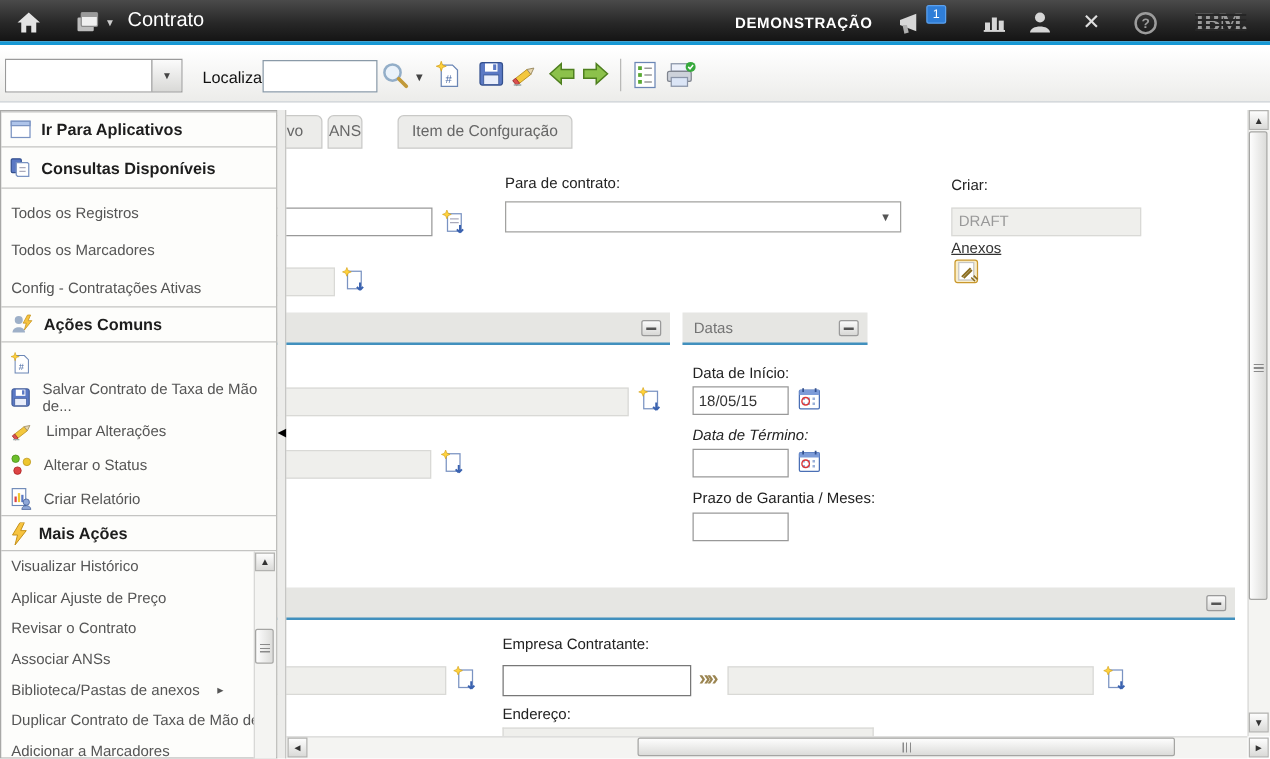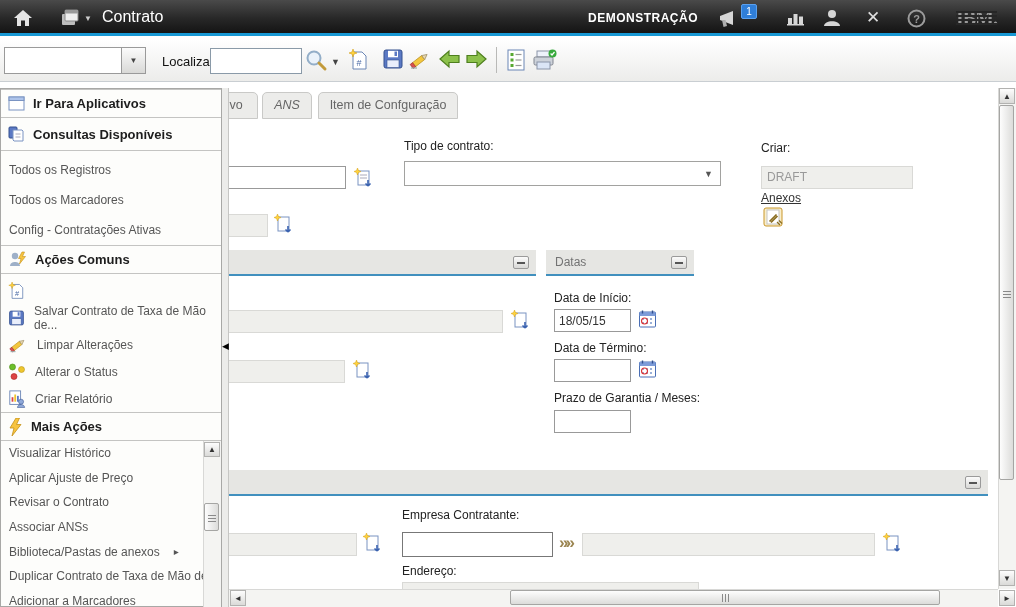--- a/index.html
+++ b/index.html
@@ -197,34 +197,34 @@
         <rect x="5" y="3" width="13" height="6" fill="#eef2fb" stroke="#8a94a8"></rect>
         <rect x="2" y="9" width="19" height="8" rx="1.5" fill="#cdd2da" stroke="#80858f"></rect>
         <rect x="5" y="14" width="13" height="7" fill="#dbe5f6" stroke="#8a94a8"></rect>
         <circle cx="20.5" cy="5.5" r="4" fill="#37a93c"></circle>
         <path d="M18.6 5.5 L20 7 L22.5 4" stroke="#fff" stroke-width="1.2" fill="none"></path>
       </svg>
     </span>
   </div>
 
   <div class="tab" style="left:214px; width:44px;">vo</div>
-  <div class="tab" style="left:262px; width:50px;font-style:italic;">ANS</div>
+  <div class="tab" style="left:262px; width:28px;">ANS</div>
   <div class="tab" style="left:318px; width:140px;">Item de Confguração</div>
 
   <input class="fld" style="left: 180px; top: 166px; width: 166px;">
   <span class="icon-abs" style="left:353px; top:167px;">
     <svg width="20" height="22" viewBox="0 0 20 22">
       <rect x="5" y="4" width="11" height="14" fill="#fff" stroke="#7a93c2"></rect>
       <line x1="7" y1="8" x2="14" y2="8" stroke="#aab" stroke-width="1"></line>
       <line x1="7" y1="11" x2="14" y2="11" stroke="#aab" stroke-width="1"></line>
       <path d="M4.5 1 L5.5 3.5 L8 4.5 L5.5 5.5 L4.5 8 L3.5 5.5 L1 4.5 L3.5 3.5 Z" fill="#ffd23c" stroke="#d4a017" stroke-width=".5"></path>
       <path d="M15 13 V19 M15 19 L12.5 16.5 M15 19 L17.5 16.5" stroke="#3a62b0" stroke-width="1.6" fill="none"></path>
     </svg>
   </span>
-  <div class="lbl" style="left:404px; top:139px;">Tipo de contrato:</div>
+  <div class="lbl" style="left:404px; top:139px;">Para de contrato:</div>
   <div class="dd" style="left:404px; top:161px; width:317px; height:25px;">
     <span style="font-size:12px; color:#333; line-height:23px; padding-left:5px;"></span>
     <span class="dd-caret">▼</span>
   </div>
   <div class="lbl" style="left:761px; top:141px;">Criar:</div>
   <div class="fld-ro" style="left:761px; top:166px; width:152px;">DRAFT</div>
   <div class="link" style="left:761px; top:191px;">Anexos</div>
   <span class="icon-abs" style="left:763px; top:207px;">
     <svg width="22" height="22" viewBox="0 0 22 22">
       <rect x="1" y="1" width="18" height="18" rx="2" fill="#f9eecb" stroke="#c9972b"></rect>
@@ -284,21 +284,21 @@
         <rect x="4" y="9" width="2" height="2"></rect>
           <rect x="8" y="9" width="2" height="2"></rect>
           <rect x="12" y="9" width="2" height="2"></rect>
         <rect x="4" y="13" width="2" height="2"></rect>
           <rect x="8" y="13" width="2" height="2"></rect>
           <rect x="12" y="13" width="2" height="2"></rect>
       </g>
       <circle cx="6.5" cy="12" r="3" fill="none" stroke="#d33" stroke-width="1.1"></circle>
     </svg>
   </span>
-  <div class="lbl" style="left:554px; top:341px;">Data de Término:</div>
+  <div class="lbl" style="left:554px; top:341px;font-style:italic;">Data de Término:</div>
   <input class="fld" style="left: 554px; top: 359px; width: 77px;" value="">
   <span class="icon-abs" style="left:638px; top:359px;">
     <svg width="19" height="20" viewBox="0 0 19 20">
       <rect x="1.5" y="3" width="16" height="15" rx="1" fill="#fff" stroke="#4a6fb5"></rect>
       <rect x="1.5" y="3" width="16" height="4" fill="#7c9bd8"></rect>
       <line x1="4.5" y1="1.5" x2="4.5" y2="4.5" stroke="#33508e" stroke-width="1.4"></line>
       <line x1="14.5" y1="1.5" x2="14.5" y2="4.5" stroke="#33508e" stroke-width="1.4"></line>
       <g fill="#9ab0d8">
         <rect x="4" y="9" width="2" height="2"></rect>
           <rect x="8" y="9" width="2" height="2"></rect>

